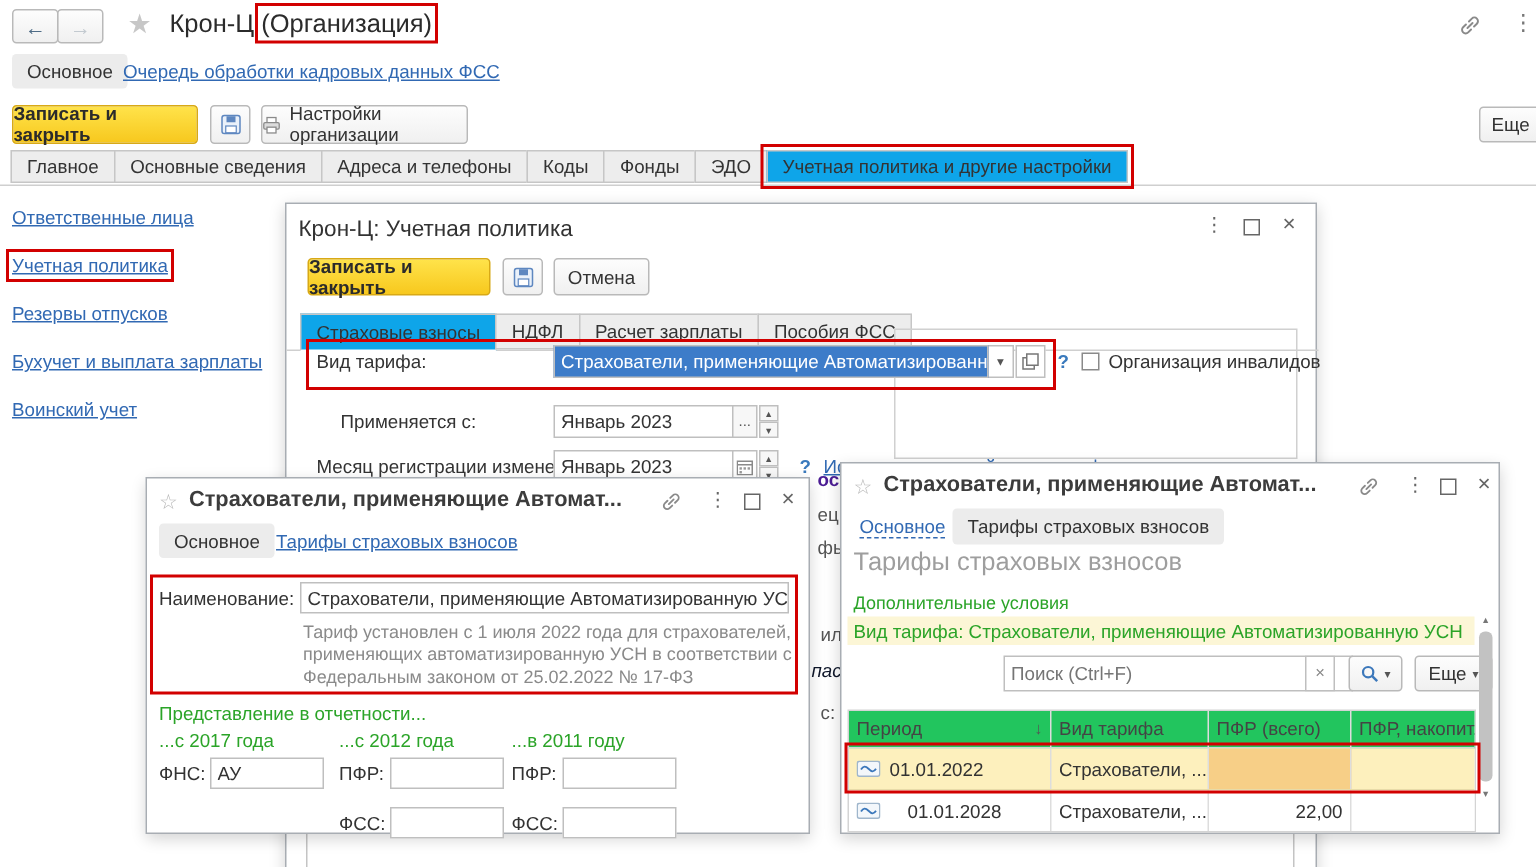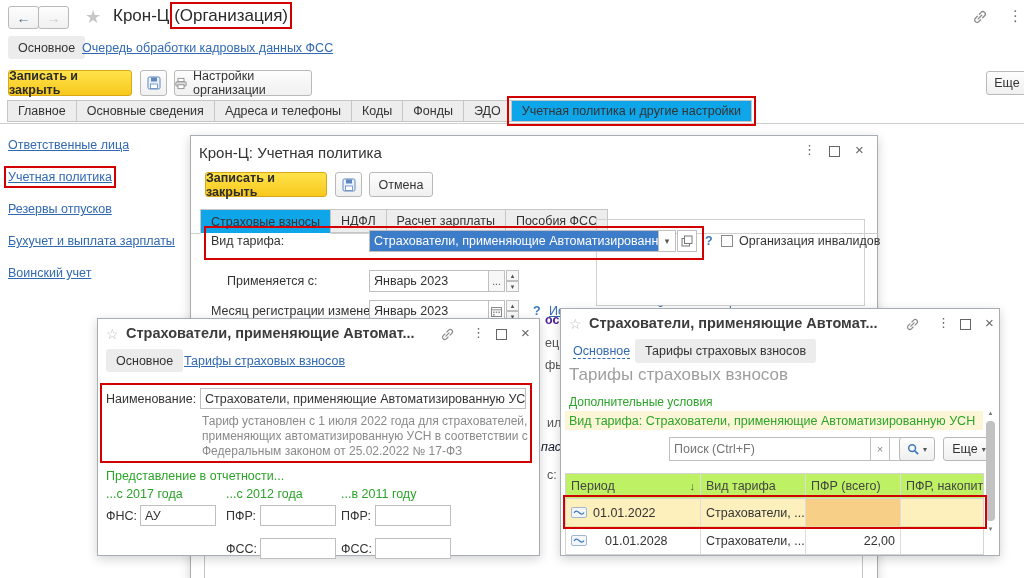--- a/index.html
+++ b/index.html
@@ -239,21 +239,21 @@
       <span style="font-size:8px;color:#555;">▾</span>
     </div>
 
     <div class="abs" style="left:423px;top:98px;width:13px;height:144px;">
       <div style="height:12px;display:flex;align-items:center;justify-content:center;font-size:7px;color:#777;">▴</div>
       <div style="margin:2px 2px;height:100px;background:#c2c2c2;border-radius:4px;"></div>
       <div style="height:12px;display:flex;align-items:center;justify-content:center;font-size:7px;color:#777;">▾</div>
     </div>
 
     <div class="abs" style="left:4px;top:164px;width:419px;border:1px solid #d4d4d4;box-sizing:border-box;">
-      <div style="display:flex;height:24px;background:#bef264;border-bottom:1px solid #d4d4d4;color:#444;">
+      <div style="display:flex;height:24px;background:#22c55e;border-bottom:1px solid #d4d4d4;color:#444;">
         <div class="cell" style="width:135px;justify-content:space-between;">
             <span>Период</span>
             <span style="font-size:11px;color:#555;">↓</span>
           </div>
         <div class="cell" style="width:105px;">Вид тарифа</div>
         <div class="cell" style="width:95px;">ПФР (всего)</div>
         <div class="cell" style="width:82px;border-right:none;">ПФР, накопит. ч</div>
       </div>
       <div style="display:flex;height:27px;background:#fdf0bd;border-bottom:1px solid #e8dba8;">
         <div class="cell" style="width:135px;gap:6px;">

